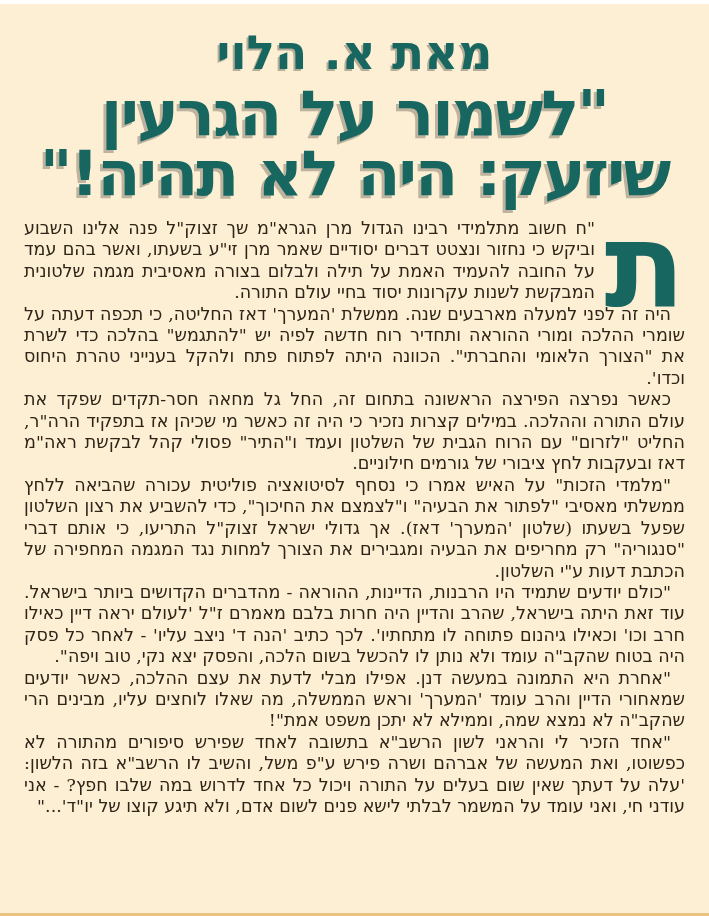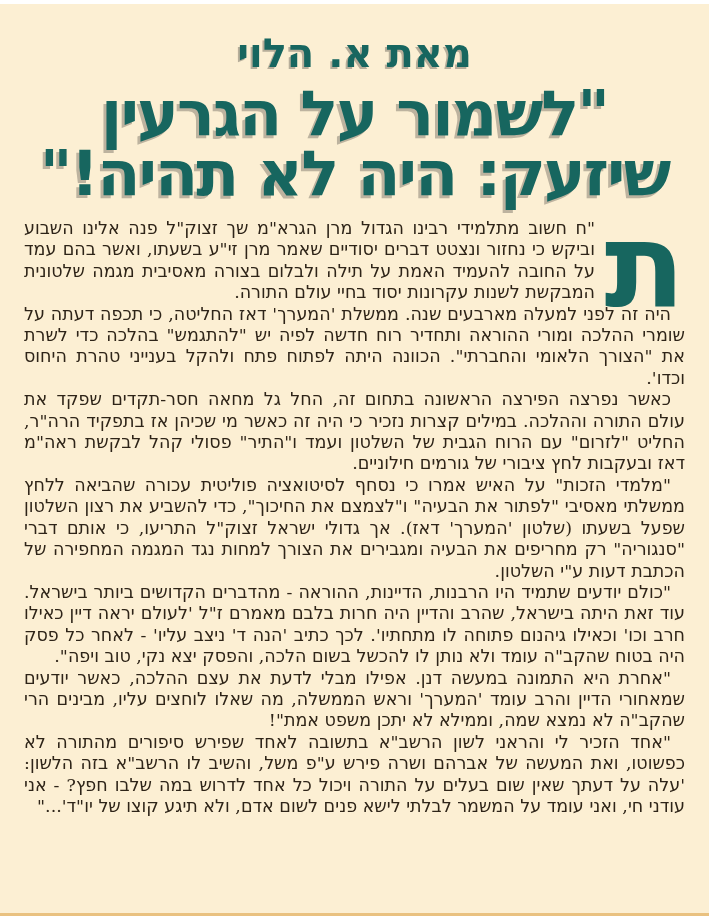--- a/index.html
+++ b/index.html
@@ -25,21 +25,21 @@
     right: 0;
     height: 3px;
     background: #e9c180;
   }
   .byline {
     margin-top: 30px;
     text-align: center;
     color: #17665f;
     font-family: "DejaVu Sans", sans-serif;
     font-weight: bold;
-    font-size: 40px;
+    font-size: 47px;
     line-height: 38px;
     text-shadow: -2px 2px 0 rgba(125,120,108,0.55);
   }
   .headline {
     margin: 12px 10px 14px 10px;
     text-align: center;
     color: #17665f;
     font-family: "DejaVu Sans", sans-serif;
     font-weight: bold;
     font-size: 63px;

